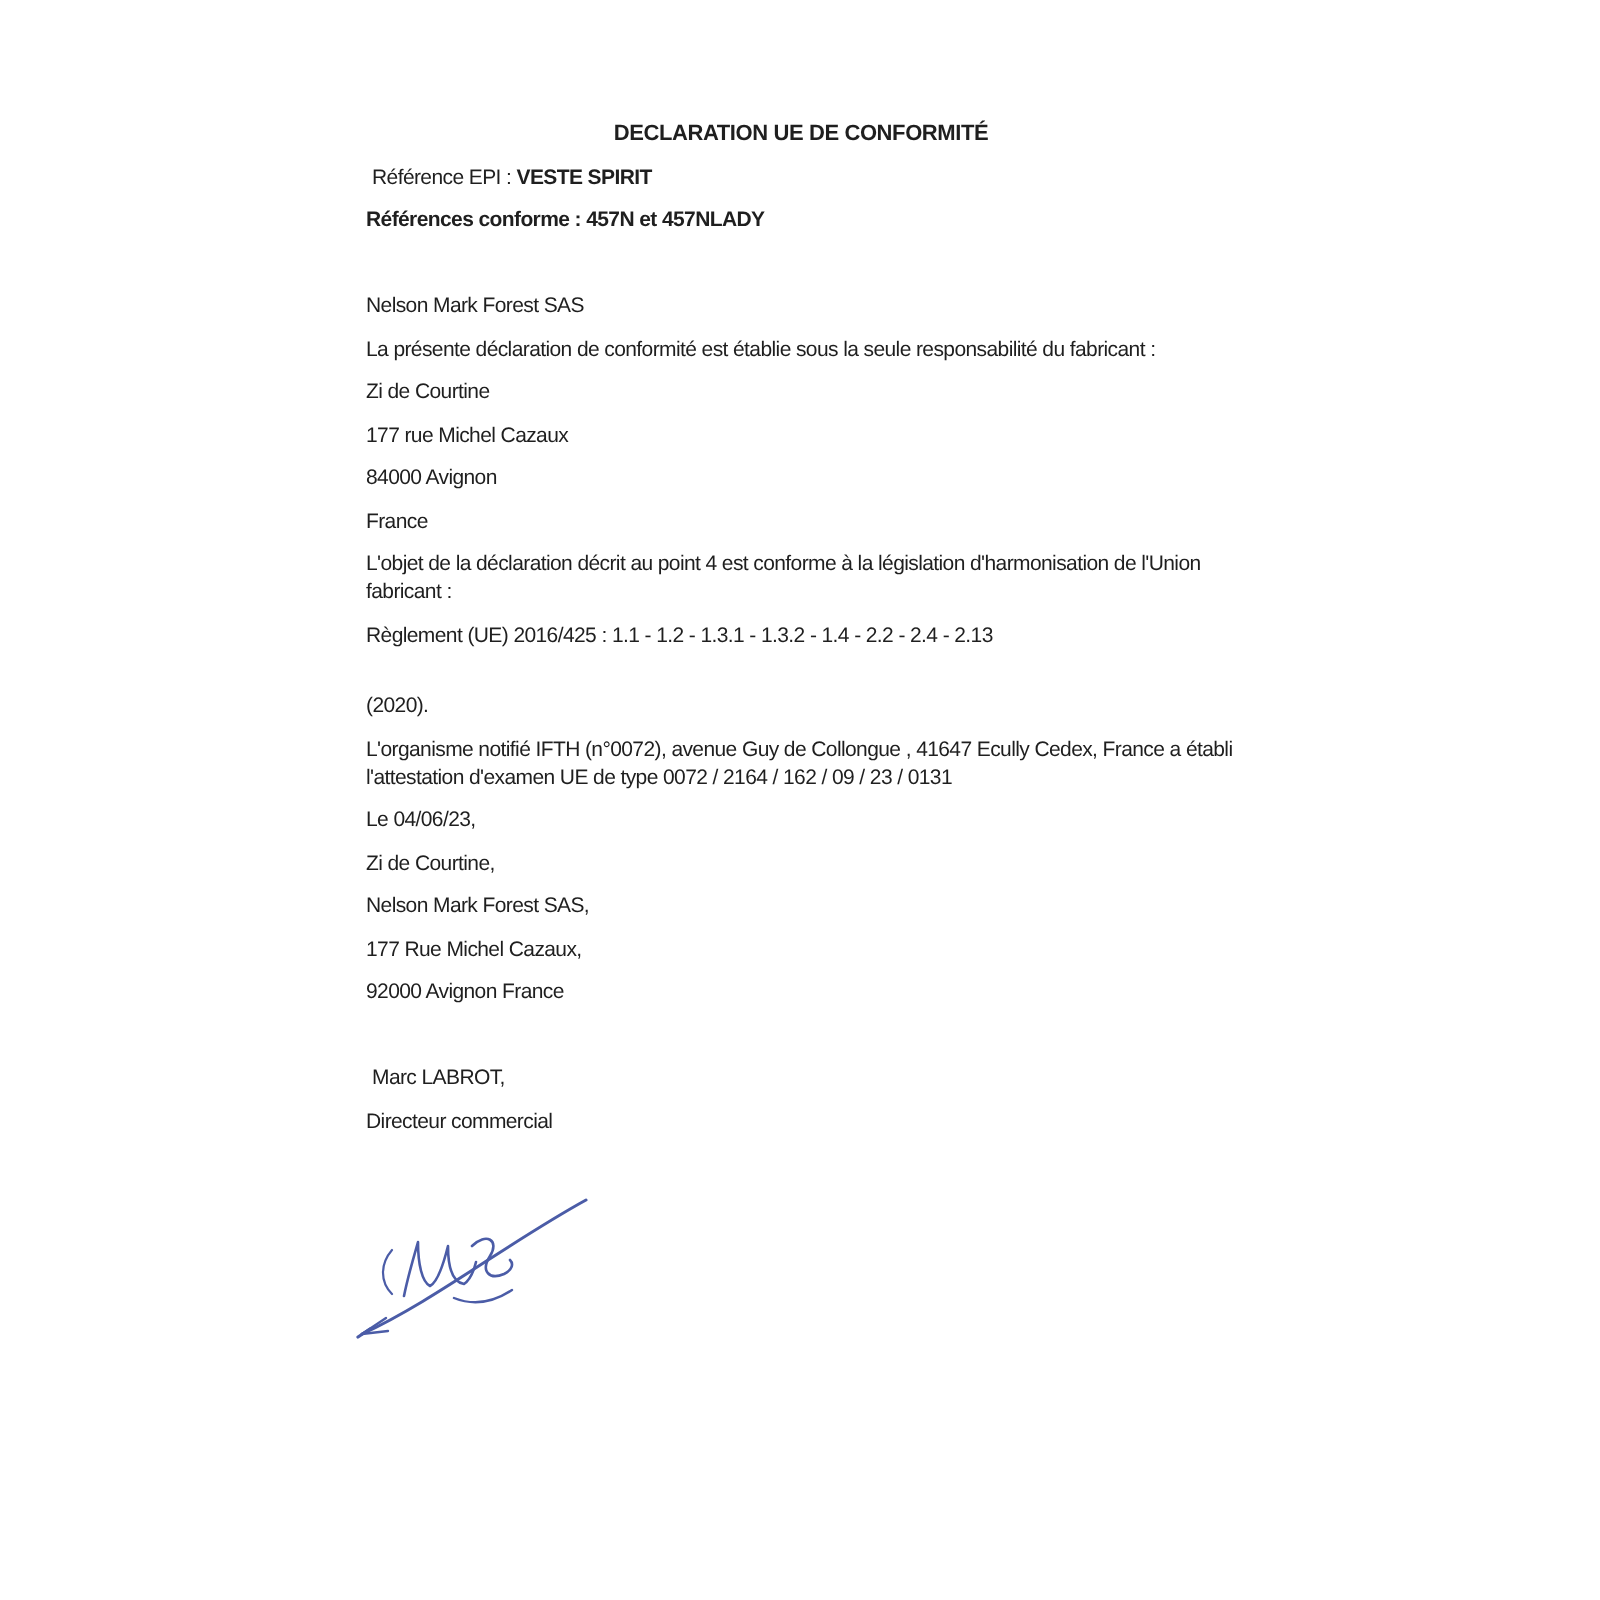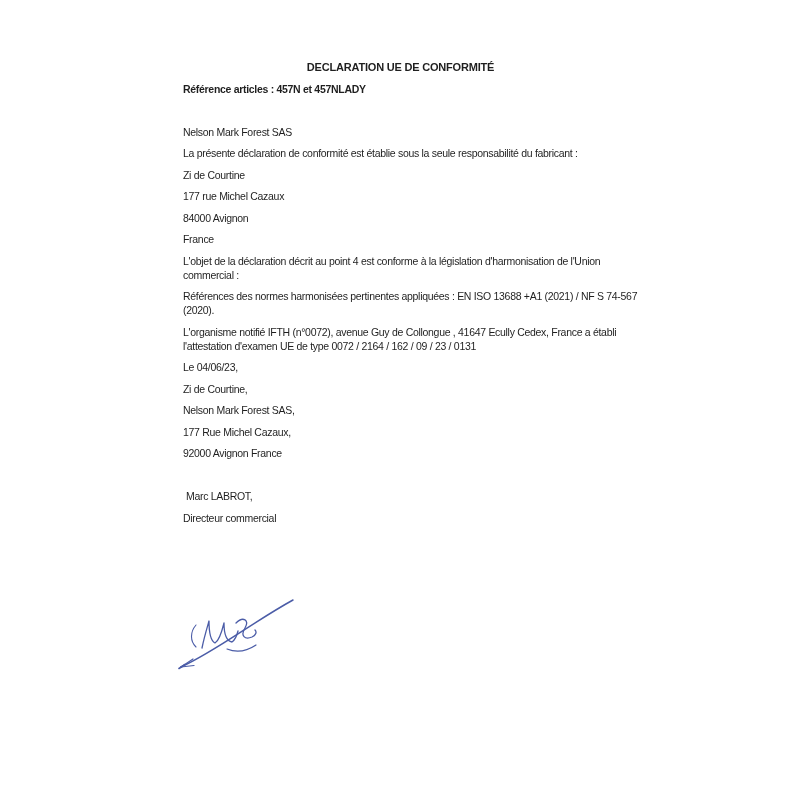--- a/index.html
+++ b/index.html
@@ -51,42 +51,44 @@
   }
 </style>
 </head>
 <body>
 
 <div class="page">
   <div class="content">
 
     <p class="title">DECLARATION UE DE CONFORMITÉ</p>
 
+    <p class="pad-left"><span>Référence EPI : </span><span class="bold">VESTE SPIRIT</span></p>
 
-    <p class="bold">Référence articles : 457N et 457NLADY</p>
+    <p class="bold">Références conforme : 457N et 457NLADY</p>
 
     <p class="blank"></p>
 
     <p>Nelson Mark Forest SAS</p>
 
     <p>La présente déclaration de conformité est établie sous la seule responsabilité du fabricant :</p>
     <p>Zi de Courtine</p>
     <p>177 rue Michel Cazaux</p>
     <p>84000 Avignon</p>
     <p>France</p>
 
 
     <p>
       <span class="line">L'objet de la déclaration décrit au point 4 est conforme à la législation d'harmonisation de l'Union</span><br>
-      <span class="line">commercial :</span>
+      <span class="line">fabricant :</span>
     </p>
 
+    <p>Règlement (UE) 2016/425 : 1.1 - 1.2 - 1.3.1 - 1.3.2 - 1.4 - 2.2 - 2.4 - 2.13</p>
 
     <p>
-      <span class="line">Références des normes harmonisées pertinentes appliquées : EN ISO 13688 +A1 (2021) / NF S 74-567</span><br>
+      <br>
       <span class="line">(2020).</span>
     </p>
 
     <p>
       <span class="line">L'organisme notifié IFTH (n°0072), avenue Guy de Collongue , 41647 Ecully Cedex, France a établi</span><br>
       <span class="line">l'attestation d'examen UE de type 0072 / 2164 / 162 / 09 / 23 / 0131</span>
     </p>
 
     <p>Le 04/06/23,</p>
 

